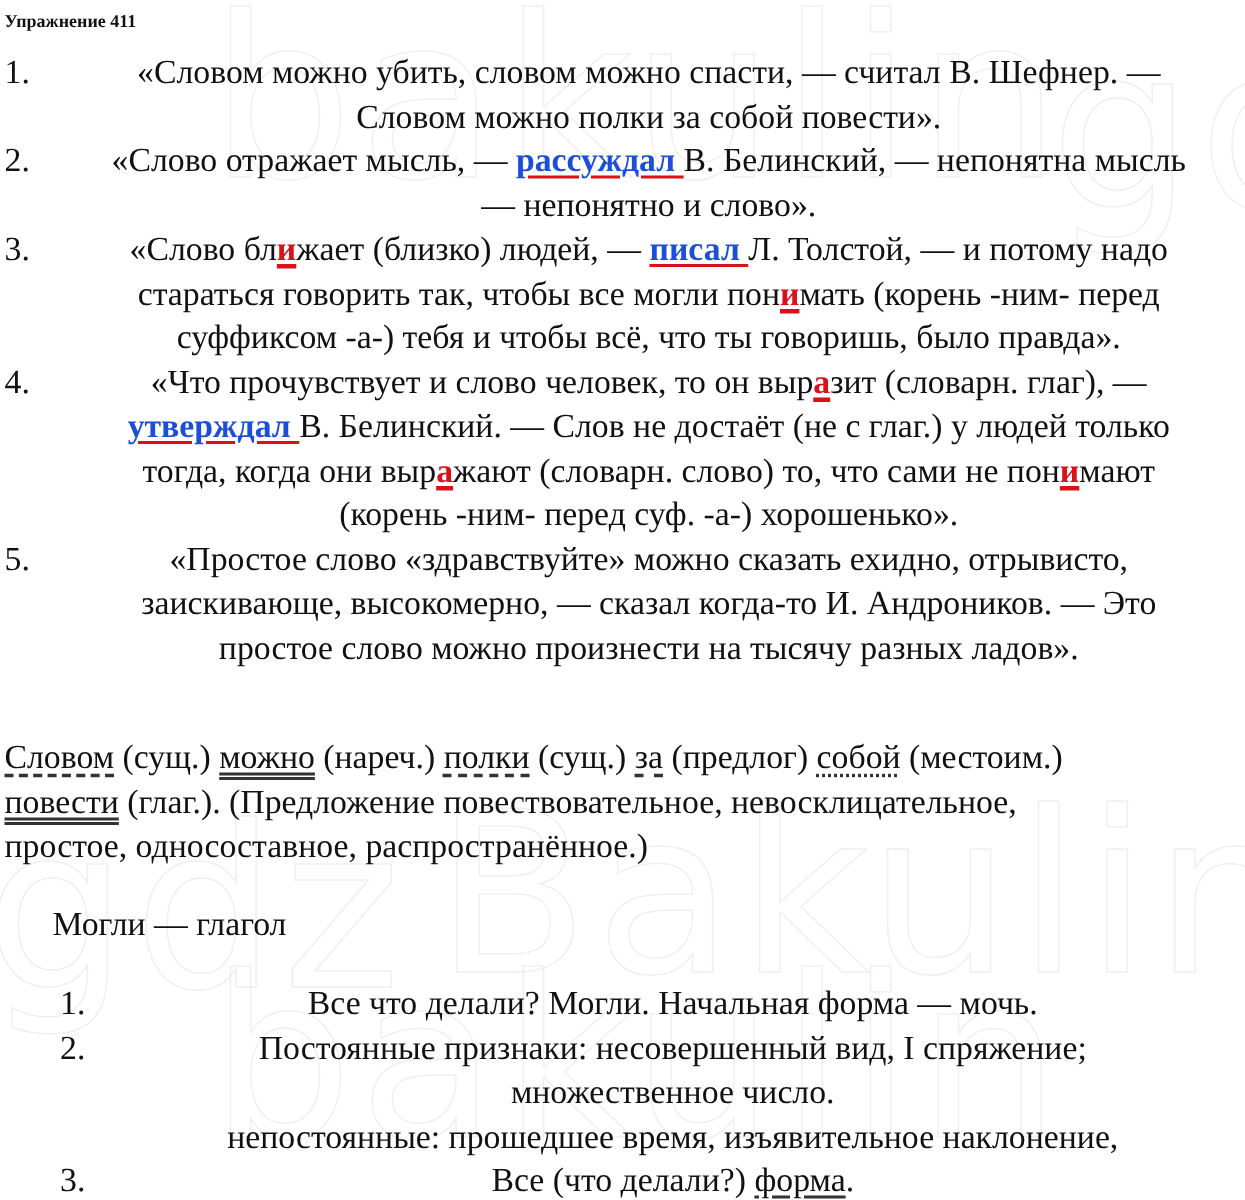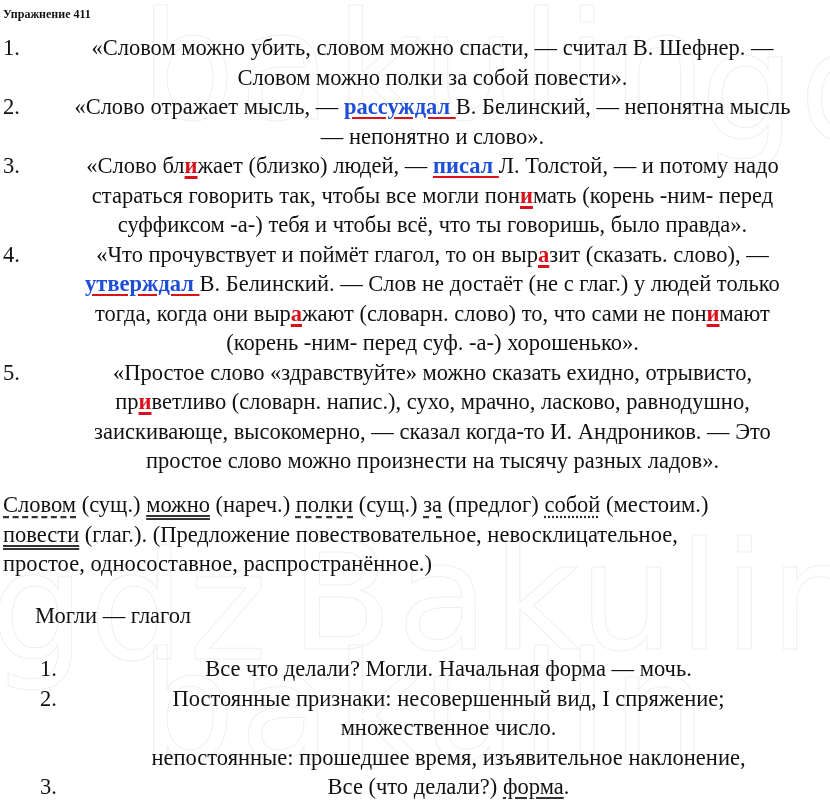--- a/index.html
+++ b/index.html
@@ -148,30 +148,29 @@
 
     <div class="li">
       <span class="num">3.</span>
       <span class="line"><span>«Слово бл</span><span class="red-letter">и</span><span>жает (близко) людей, — </span><span class="red-word">писал </span><span>Л. Толстой, — и потому надо</span></span>
       <span class="line"><span>стараться говорить так, чтобы все могли пон</span><span class="red-letter">и</span><span>мать (корень -ним- перед</span></span>
       <span class="line">суффиксом -а-) тебя и чтобы всё, что ты говоришь, было правда».</span>
     </div>
 
     <div class="li">
       <span class="num">4.</span>
-      <span class="line"><span>«Что прочувствует и поймёт глагол, то он выр</span><span class="red-letter">а</span><span>зит (сказать. слово), —</span></span>
+      <span class="line"><span>«Что прочувствует и слово человек, то он выр</span><span class="red-letter">а</span><span>зит (словарн. глаг), —</span></span>
       <span class="line"><span class="red-word">утверждал </span><span>В. Белинский. — Слов не достаёт (не с глаг.) у людей только</span></span>
       <span class="line"><span>тогда, когда они выр</span><span class="red-letter">а</span><span>жают (словарн. слово) то, что сами не пон</span><span class="red-letter">и</span><span>мают</span></span>
       <span class="line">(корень -ним- перед суф. -а-) хорошенько».</span>
     </div>
 
     <div class="li">
       <span class="num">5.</span>
       <span class="line">«Простое слово «здравствуйте» можно сказать ехидно, отрывисто,</span>
-      <span class="line"><span>пр</span><span class="red-letter">и</span><span>ветливо (словарн. напис.), сухо, мрачно, ласково, равнодушно,</span></span>
       <span class="line">заискивающе, высокомерно, — сказал когда-то И. Андроников. — Это</span>
       <span class="line">простое слово можно произнести на тысячу разных ладов».</span>
     </div>
   </div>
 
   <div class="analysis">
     <div>
       <span class="u-dashed">Словом</span><span> (сущ.) </span><span class="u-double">можно</span><span> (нареч.) </span><span class="u-dashed">полки</span><span> (сущ.) </span><span class="u-dashed">за</span><span> (предлог) </span><span class="u-dotted">собой</span><span> (местоим.)</span>
     </div>
     <div>

